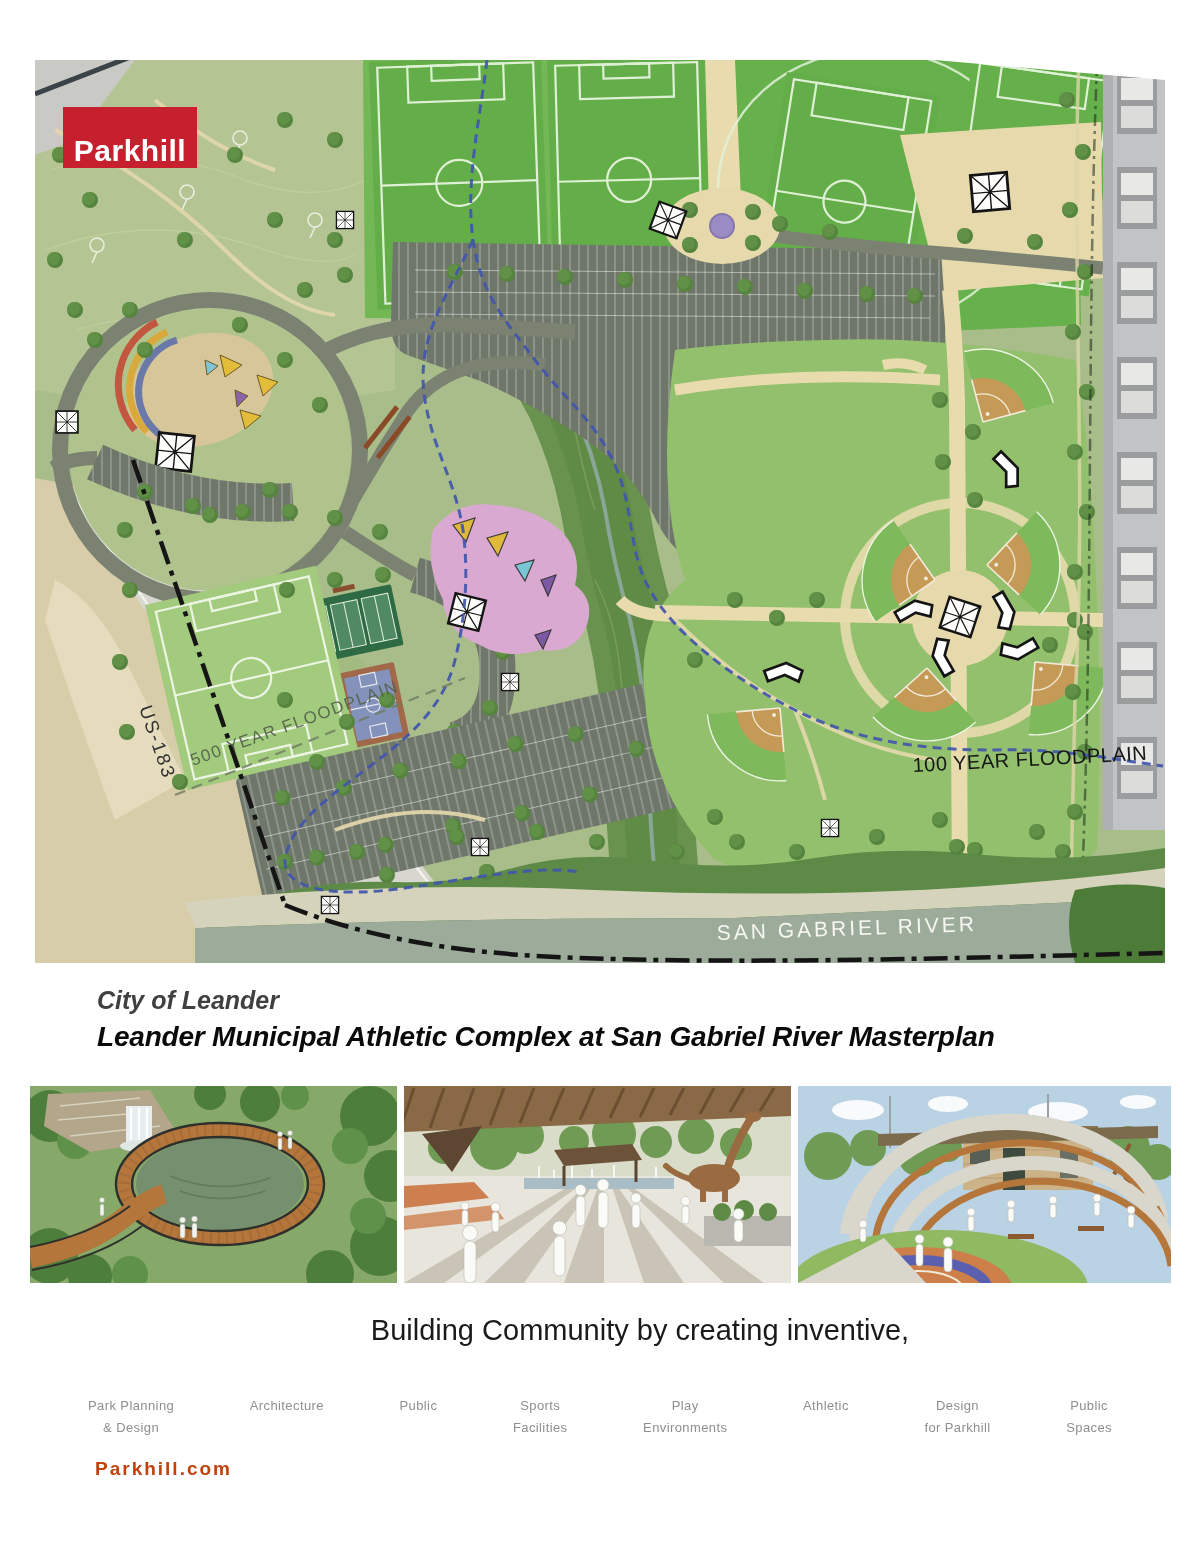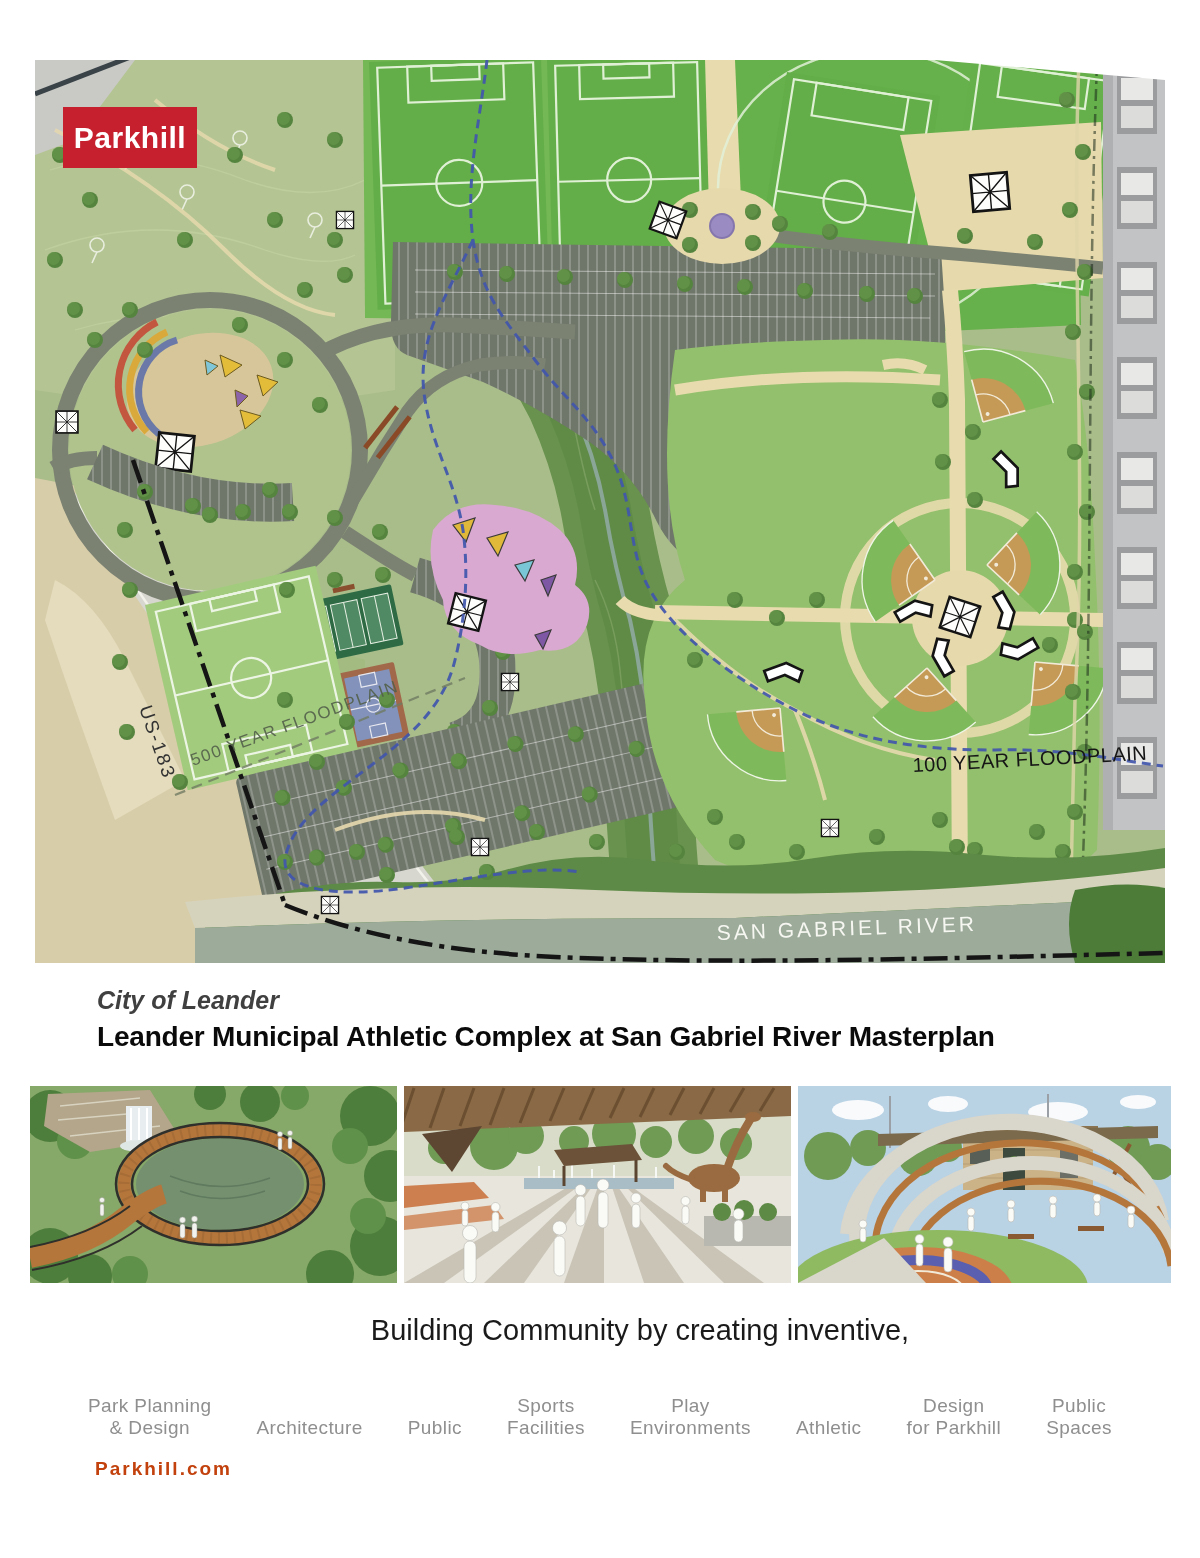--- a/index.html
+++ b/index.html
@@ -1,33 +1,33 @@
 <!DOCTYPE html>
 <html><head>
 <meta charset="utf-8">
 <style>
   html,body{margin:0;padding:0;background:#ffffff;}
   .page{position:relative;width:1200px;height:1558px;background:#ffffff;overflow:hidden;
         font-family:"Liberation Sans",sans-serif;}
   .map-wrap{position:absolute;left:35px;top:60px;width:1130px;height:903px;background:#a9bd8a;}
   .map-wrap svg{display:block;width:1130px;height:903px;}
   .logo{position:absolute;left:28px;top:47px;width:134px;height:61px;background:#c6202f;
-        color:#ffffff;display:flex;align-items:center;justify-content:center;
+        color:#ffffff;display:flex;align-items:flex-end;justify-content:center;
         font-size:30px;font-weight:800;letter-spacing:.5px;}
   .title-block{position:absolute;left:97px;top:986px;width:1050px;}
   .client{font-style:italic;font-size:25px;font-weight:600;color:#404040;}
-  .project{font-size:28px;font-weight:800;color:#0a0a0a;margin-top:6px;letter-spacing:-0.2px;}
+  .project{font-size:28px;font-weight:800;color:#0a0a0a;margin-top:6px;letter-spacing:-0.2px;font-style:italic;}
   .thumbs{position:absolute;left:30px;top:1086px;width:1141px;display:flex;gap:7px;}
   .thumb{height:197px;overflow:hidden;background:#88a868;}
   .thumb svg{display:block;}
   .tagline{position:absolute;left:0;top:1310px;width:1200px;text-align:center;
            font-size:29px;color:#1a1a1a;line-height:40px;padding-left:40px;}
   .services{position:absolute;left:88px;top:1395px;width:1024px;display:flex;
-            justify-content:space-between;align-items:flex-end;color:#8f8f8f;
-            font-size:19px;line-height:22px;text-align:center;letter-spacing:.4px;}
+            justify-content:space-between;align-items:flex-start;color:#8f8f8f;
+            font-size:13px;line-height:22px;text-align:center;letter-spacing:.4px;}
   .service{white-space:pre-line;}
   .website{position:absolute;left:95px;top:1458px;font-size:19px;letter-spacing:2px;
            color:#c2410c;font-weight:600;text-decoration:none;cursor:pointer;}
   text{font-family:"Liberation Sans",sans-serif;}
 </style>
 </head>
 <body>
 
 <div class="page">
 

